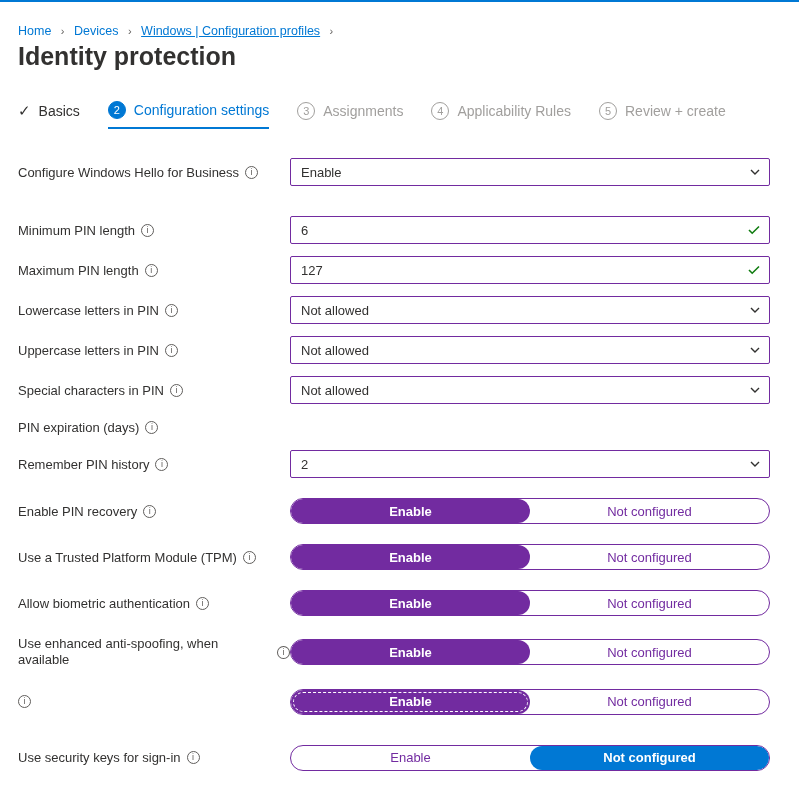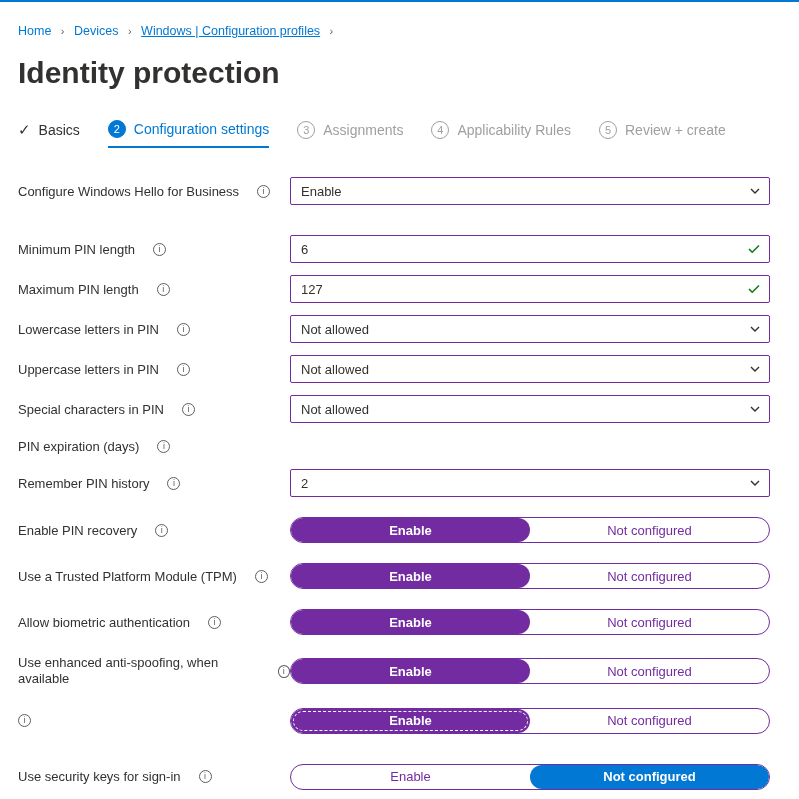--- a/index.html
+++ b/index.html
@@ -5,35 +5,35 @@
   * { box-sizing: border-box; }
   html,body { margin:0; padding:0; font-family: "Segoe UI", -apple-system, sans-serif; font-size:13px; color:#323130; background:#fff; }
   .page { width:799px; height:799px; padding:16px 18px 18px 18px; position:relative; overflow:hidden; }
   .topline { position:absolute; top:0; left:0; right:0; height:2px; background:#0078d4; }
 
   .breadcrumb { padding-top:8px; font-size:12.5px; color:#0078d4; }
   .breadcrumb .crumb { color:#0078d4; cursor:pointer; }
   .breadcrumb .sep { color:#605e5c; margin:0 6px; font-size:11px; }
   .breadcrumb .crumb.linked { text-decoration:underline; }
 
-  .title { font-size:30px; font-weight:600; margin-top:18px; }
+  .title { font-size:25px; font-weight:600; margin-top:4px; }
   .subtitle { font-size:13px; color:#605e5c; margin-top:2px; }
 
   .tabs { display:flex; align-items:center; gap:28px; margin-top:30px; border-bottom:1px solid transparent; }
   .tab { display:flex; align-items:center; gap:8px; padding-bottom:8px; font-size:14px; color:#a19f9d; cursor:pointer; }
   .tab.done { color:#323130; }
   .tab.active { color:#0078d4; border-bottom:2px solid #0078d4; }
   .stepnum { width:18px; height:18px; border-radius:50%; border:1px solid #a19f9d; font-size:11px; display:flex; align-items:center; justify-content:center; color:#a19f9d; background:#fff; }
   .stepnum.active { background:#0078d4; color:#fff; border-color:#0078d4; }
   .check { font-size:15px; color:#323130; }
 
   .form { margin-top:22px; }
   .row { display:flex; align-items:center; padding:6px 0; min-height:34px; }
   .row.spaced { margin-top:8px; }
-  .label-col { width:272px; display:flex; align-items:center; gap:18px; font-size:13px; color:#323130; }
+  .label-col { width:272px; display:flex; align-items:center; gap:6px; font-size:13px; color:#323130; }
   .label-col .info { width:13px; height:13px; border:1px solid #605e5c; border-radius:50%; font-size:9px; line-height:11px; text-align:center; color:#605e5c; cursor:pointer; display:inline-flex; align-items:center; justify-content:center;}
   .label-multiline { line-height:1.25; }
   .ctrl-col { flex:1; max-width:480px; }
 
   .select { width:100%; height:28px; border:1px solid #722ba0; border-radius:2px; padding:0 28px 0 10px; font-size:13px; color:#323130; background:#fff; display:flex; align-items:center; position:relative; cursor:pointer; }
   .select .chev { position:absolute; right:8px; top:7px; }
   .chev svg { display:block; }
   .input { width:100%; height:28px; border:1px solid #722ba0; border-radius:2px; padding:0 28px 0 10px; font-size:13px; color:#323130; background:#fff; display:flex; align-items:center; position:relative; }
   .input .ok { position:absolute; right:8px; top:6px; }
 

